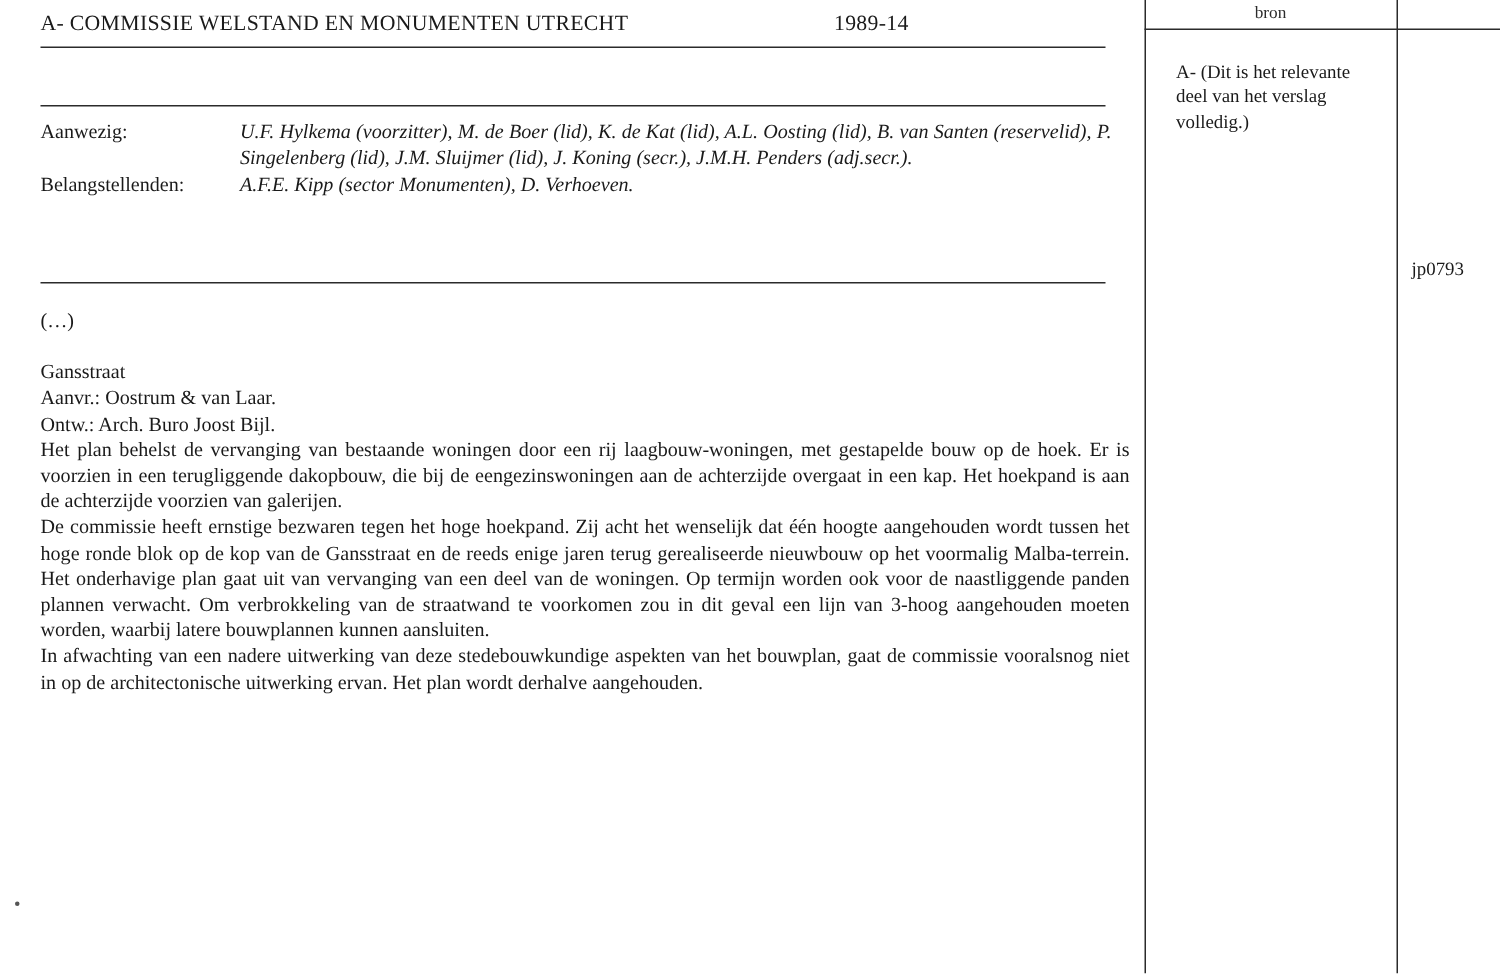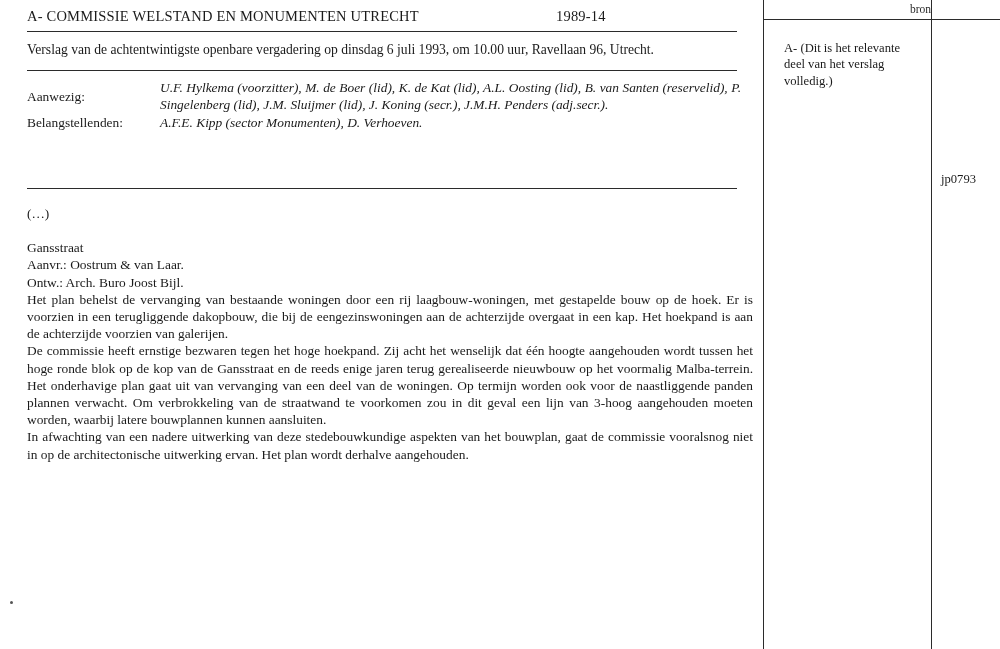--- a/index.html
+++ b/index.html
@@ -33,21 +33,21 @@
   .vrule.main-sep { left: 763px; }
   .vrule.col-sep  { left: 931px; }
 
   
   .col-head {
     position: absolute;
     top: 0px;
     height: 18px;
     font-size: 11.5px;
     color: #2b2b2b;
-    text-align: right;
+    text-align: center;
     line-height: 18px;
   }
   .col-head.bron    { left: 763px; width: 168px; }
   .col-head.verwerkt{ left: 981px; width: 69px; padding-left: 36px; }
   .head-rule {
     position: absolute;
     left: 763px;
     width: 237px;
     top: 19px;
     height: 1px;
@@ -102,21 +102,21 @@
   
   .att {
     position: absolute;
     left: 27px;
     top: 80px;
     width: 714px;
     font-size: 13.4px;
   }
   .att .row {
     display: flex;
-    align-items: center;
+    align-items: flex-start;
     margin-bottom: 2px;
   }
   .att .lbl {
     width: 133px;
     flex: 0 0 133px;
   }
   .att .val {
     flex: 1 1 auto;
     text-align: justify;
     text-justify: inter-word;
@@ -189,21 +189,20 @@
 
   <div class="main">
 
     <div class="doc-titlerow">
       <span class="title">A- COMMISSIE WELSTAND EN MONUMENTEN UTRECHT</span>
       <span class="code">1989-14</span>
     </div>
 
     <hr class="rule r1">
 
-    <div class="subtitle">Verslag van de achtentwintigste openbare vergadering op dinsdag 6 juli 1993, om 10.00 uur, Ravellaan 96, Utrecht.</div>
 
     <hr class="rule r2">
 
     <div class="att">
       <div class="row">
         <div class="lbl">Aanwezig:</div>
         <div class="val">U.F. Hylkema (voorzitter), M. de Boer (lid), K. de Kat (lid), A.L. Oosting (lid), B. van Santen (reservelid), P. Singelenberg (lid), J.M. Sluijmer (lid), J. Koning (secr.), J.M.H. Penders (adj.secr.).</div>
       </div>
       <div class="row">
         <div class="lbl">Belangstellenden:</div>

